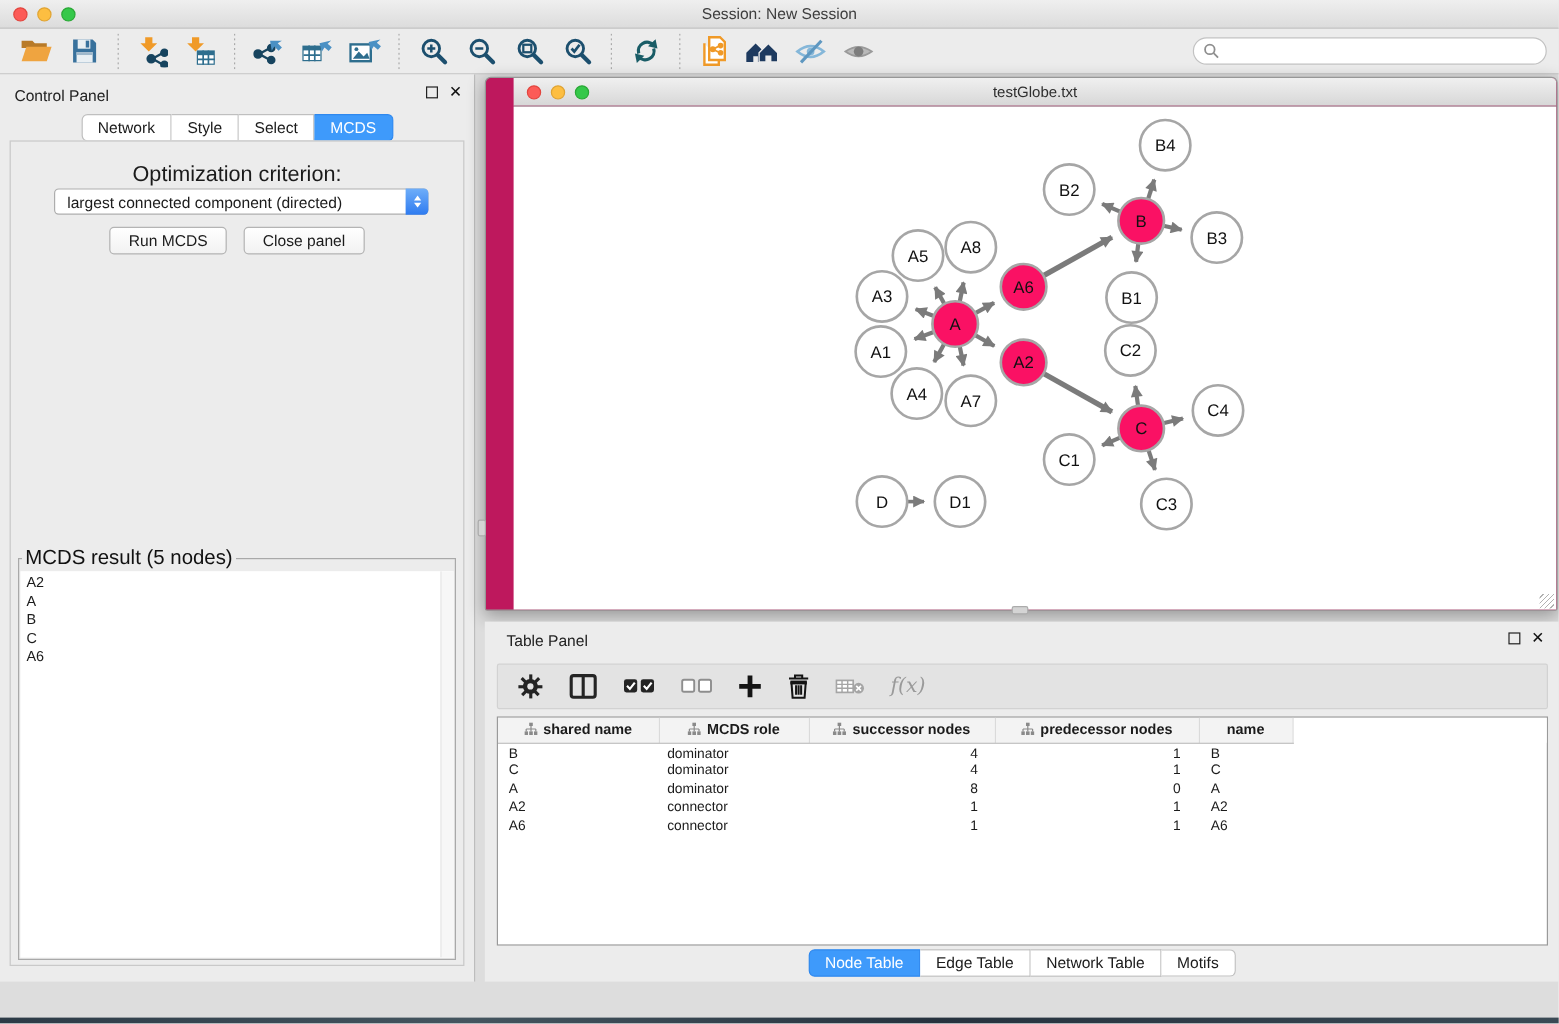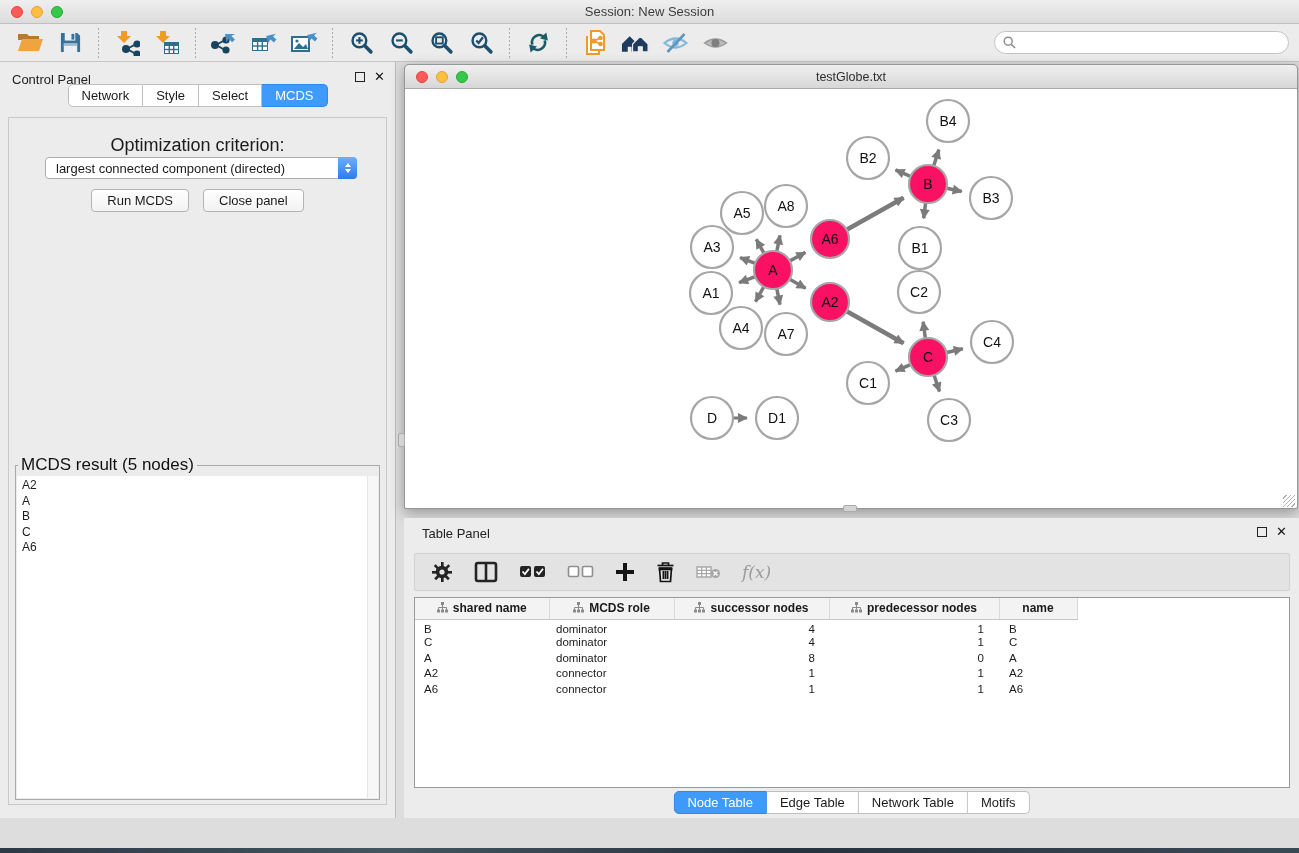--- a/index.html
+++ b/index.html
@@ -36,21 +36,21 @@
   #cp-btns { right:10px; top:10px; }
   .sq-icon { width:10px; height:10px; border:1.5px solid #222; display:inline-block; }
   .x-icon { font-size:13px; font-weight:bold; color:#111; line-height:10px; }
 
   .seg { display:flex; }
   .seg-item { background:#fff; border:1px solid #BFBFBF; border-left:none; font-size:13px;
     padding:3px 13px; color:#1b1b1b; }
   .seg-first { border-left:1px solid #BFBFBF; border-radius:5px 0 0 5px; }
   .seg-last { border-radius:0 5px 5px 0; }
   .seg-active { background:#3E9AFB; border-color:#2F88EE; color:#fff; }
-  #cp-tabs { position:absolute; left:50%; transform:translateX(-50%); top:22px; }
+  #cp-tabs { position:absolute; left:50%; transform:translateX(-50%); top:33px; }
 
   #cp-box { position:absolute; left:8px; right:8px; top:55px; bottom:13px;
     border:1px solid #C9C9C9; background:#ECECEC; }
   #opt-label { position:absolute; left:0; right:0; top:17px; text-align:center; font-size:18px; }
   #criterion-select { position:absolute; left:36px; top:39px; width:312px; height:22px;
     background:#fff; border:1px solid #ADADAD; border-radius:4px; display:flex; align-items:center; }
   #criterion-select .sel-text { flex:1; font-size:13px; padding-left:10px; white-space:nowrap; }
   .stepper { width:19px; height:22px; margin-right:-1px; border-radius:0 4px 4px 0;
     background:linear-gradient(#6FAEF9,#2E7BF0); display:flex; flex-direction:column; align-items:center; justify-content:center; gap:2px; }
   .stepper i { width:0; height:0; border-left:3.5px solid transparent; border-right:3.5px solid transparent; }
@@ -64,21 +64,21 @@
     border:1px solid #A9A9A9; }
   #result-fieldset legend { font-size:17px; padding:0 3px; margin-left:2px; color:#111; }
   #result-list { position:absolute; left:1px; right:1px; top:1px; bottom:1px; background:#fff; overflow:hidden; }
   #result-list .track { position:absolute; right:0; top:0; bottom:0; width:11px; background:#F7F7F7; border-left:1px solid #E6E6E6; }
   #result-list ul { list-style:none; padding:2px 0 0 5px; }
   #result-list li { font-size:12px; line-height:15.5px; }
 
   
   #network-window { position:absolute; left:404px; top:64px; width:894px; height:445px;
     border:1px solid #979797; border-radius:5px 5px 2px 2px; background:#be185d;
-    box-shadow:0 4px 14px rgba(0,0,0,0.32); overflow:hidden; }
+    box-shadow:0 4px 14px rgba(0,0,0,0.32); overflow:hidden;padding-left:23px; }
   #nw-titlebar { position:relative; height:24px; background:linear-gradient(#F0F0F0,#D7D7D7);
     border-bottom:1px solid #ABABAB; }
   #nw-title { position:absolute; left:0; right:0; top:5px; text-align:center; font-size:12.5px; color:#2e2e2e; }
   #nw-canvas { position:relative; width:100%; height:420px; background:#fff; }
   #graph-svg { position:absolute; left:0; top:0; }
   #nw-grip { position:absolute; right:2px; bottom:2px; width:12px; height:12px;
     background:repeating-linear-gradient(135deg, transparent 0 2px, #9E9E9E 2px 3px); opacity:.8; }
   .splitter { position:absolute; background:#D4D4D4; border:1px solid #ABABAB; border-radius:2px; z-index:5; }
   #splitter-v { left:398px; top:433px; width:7px; height:14px; }
   #splitter-h { left:843px; top:505px; width:14px; height:7px; }

